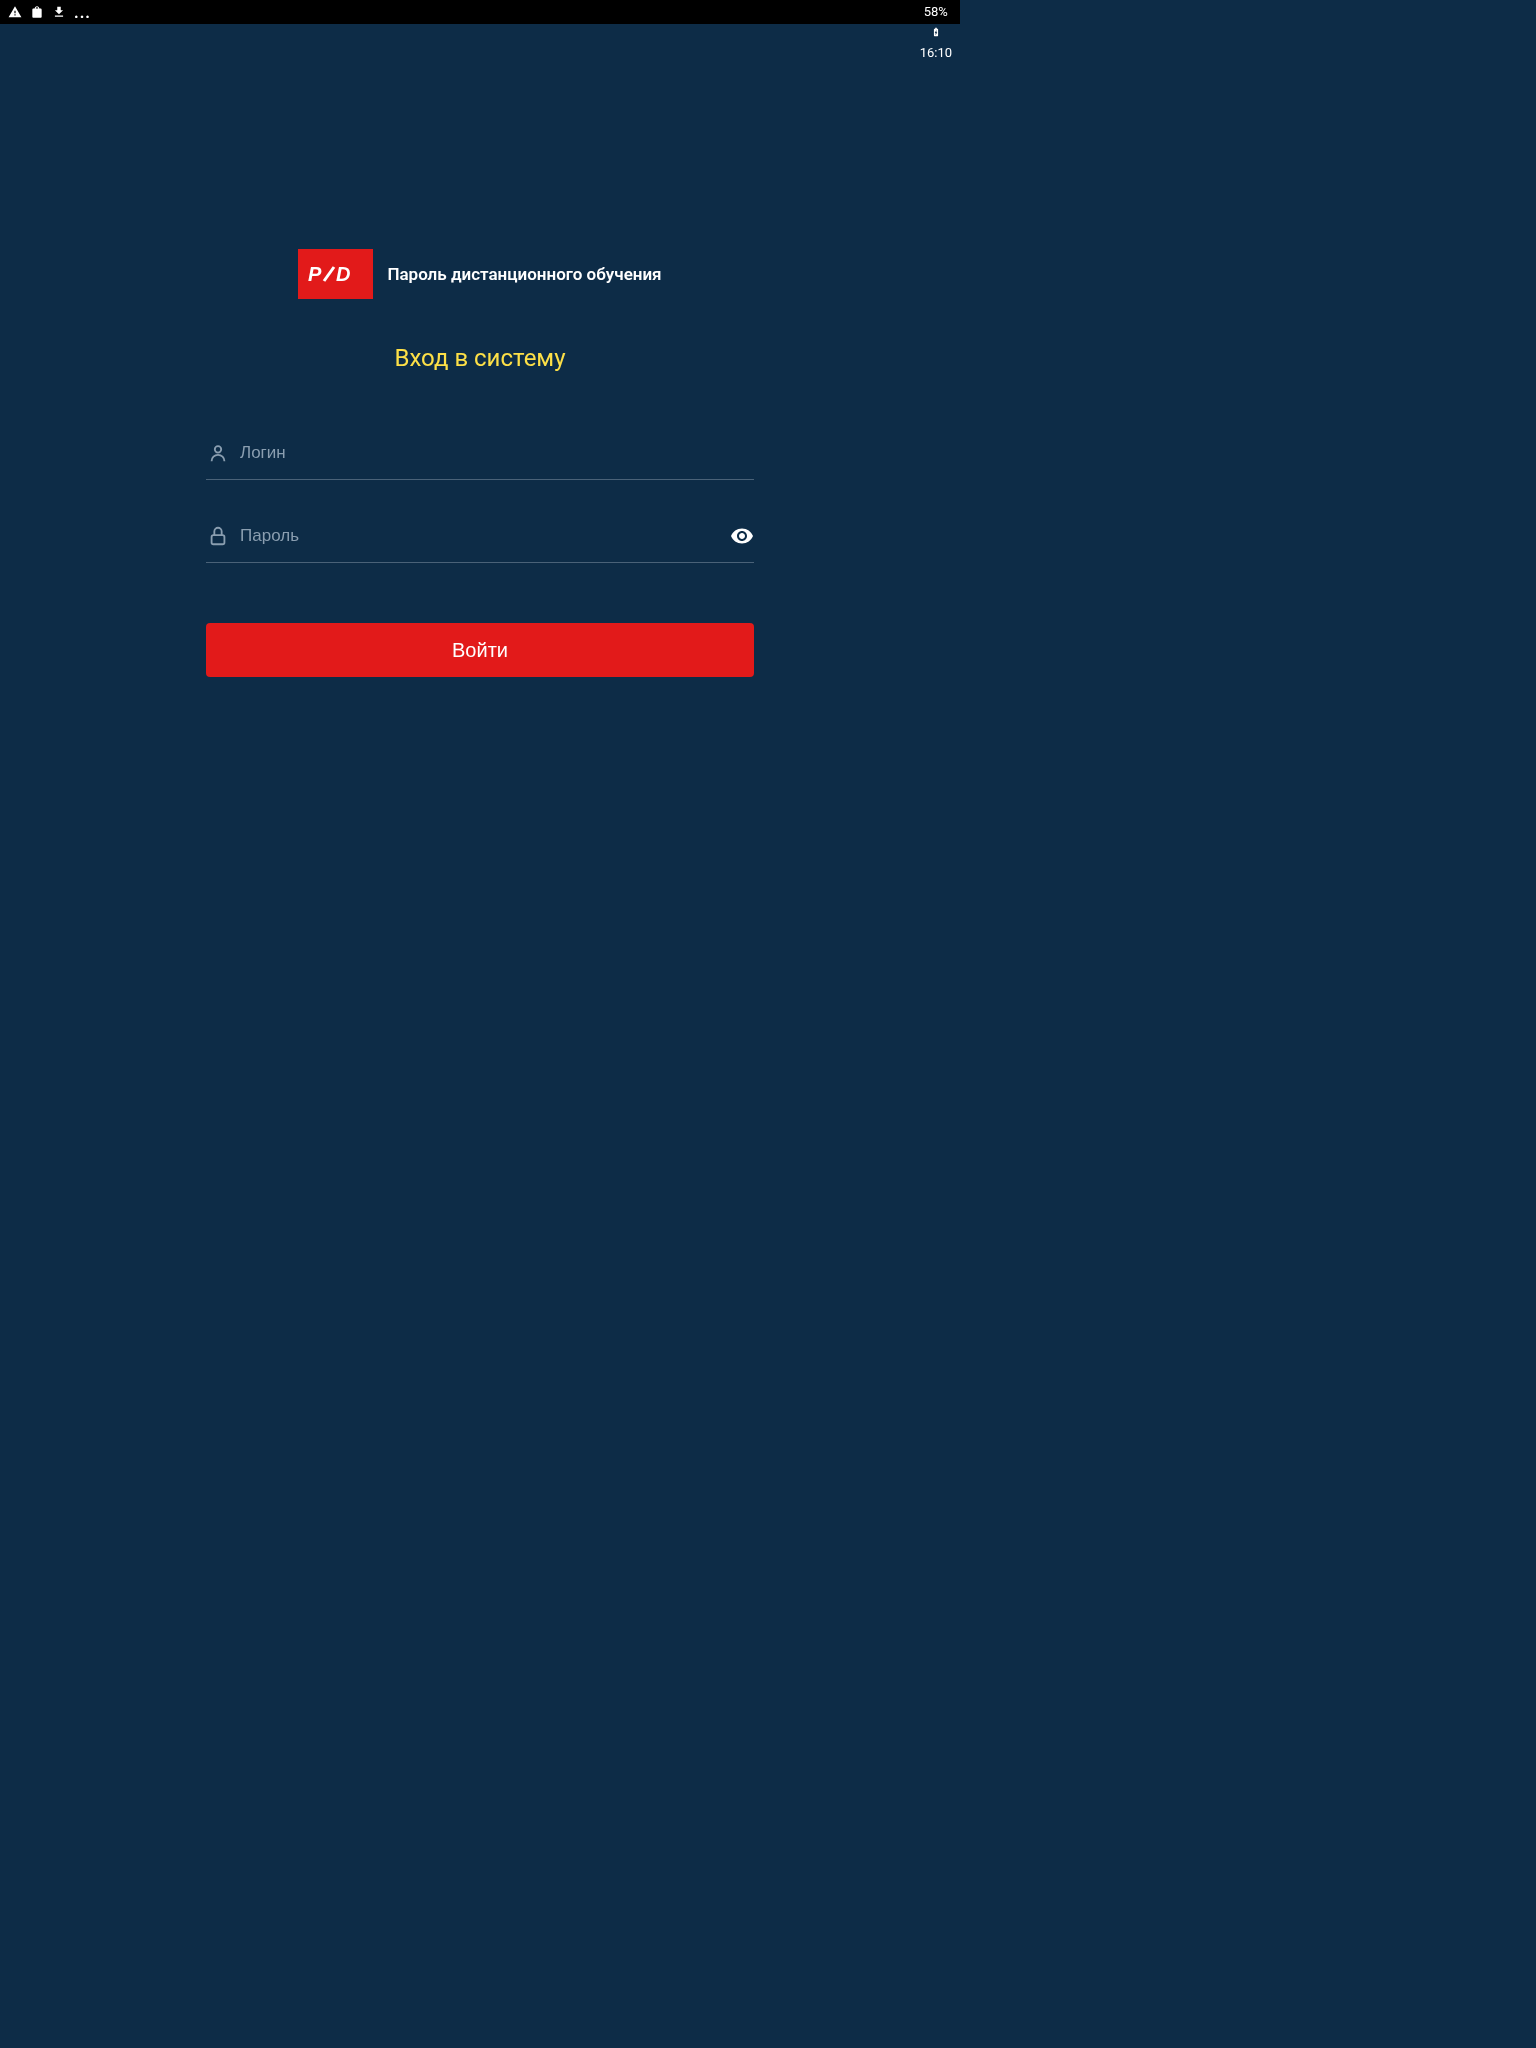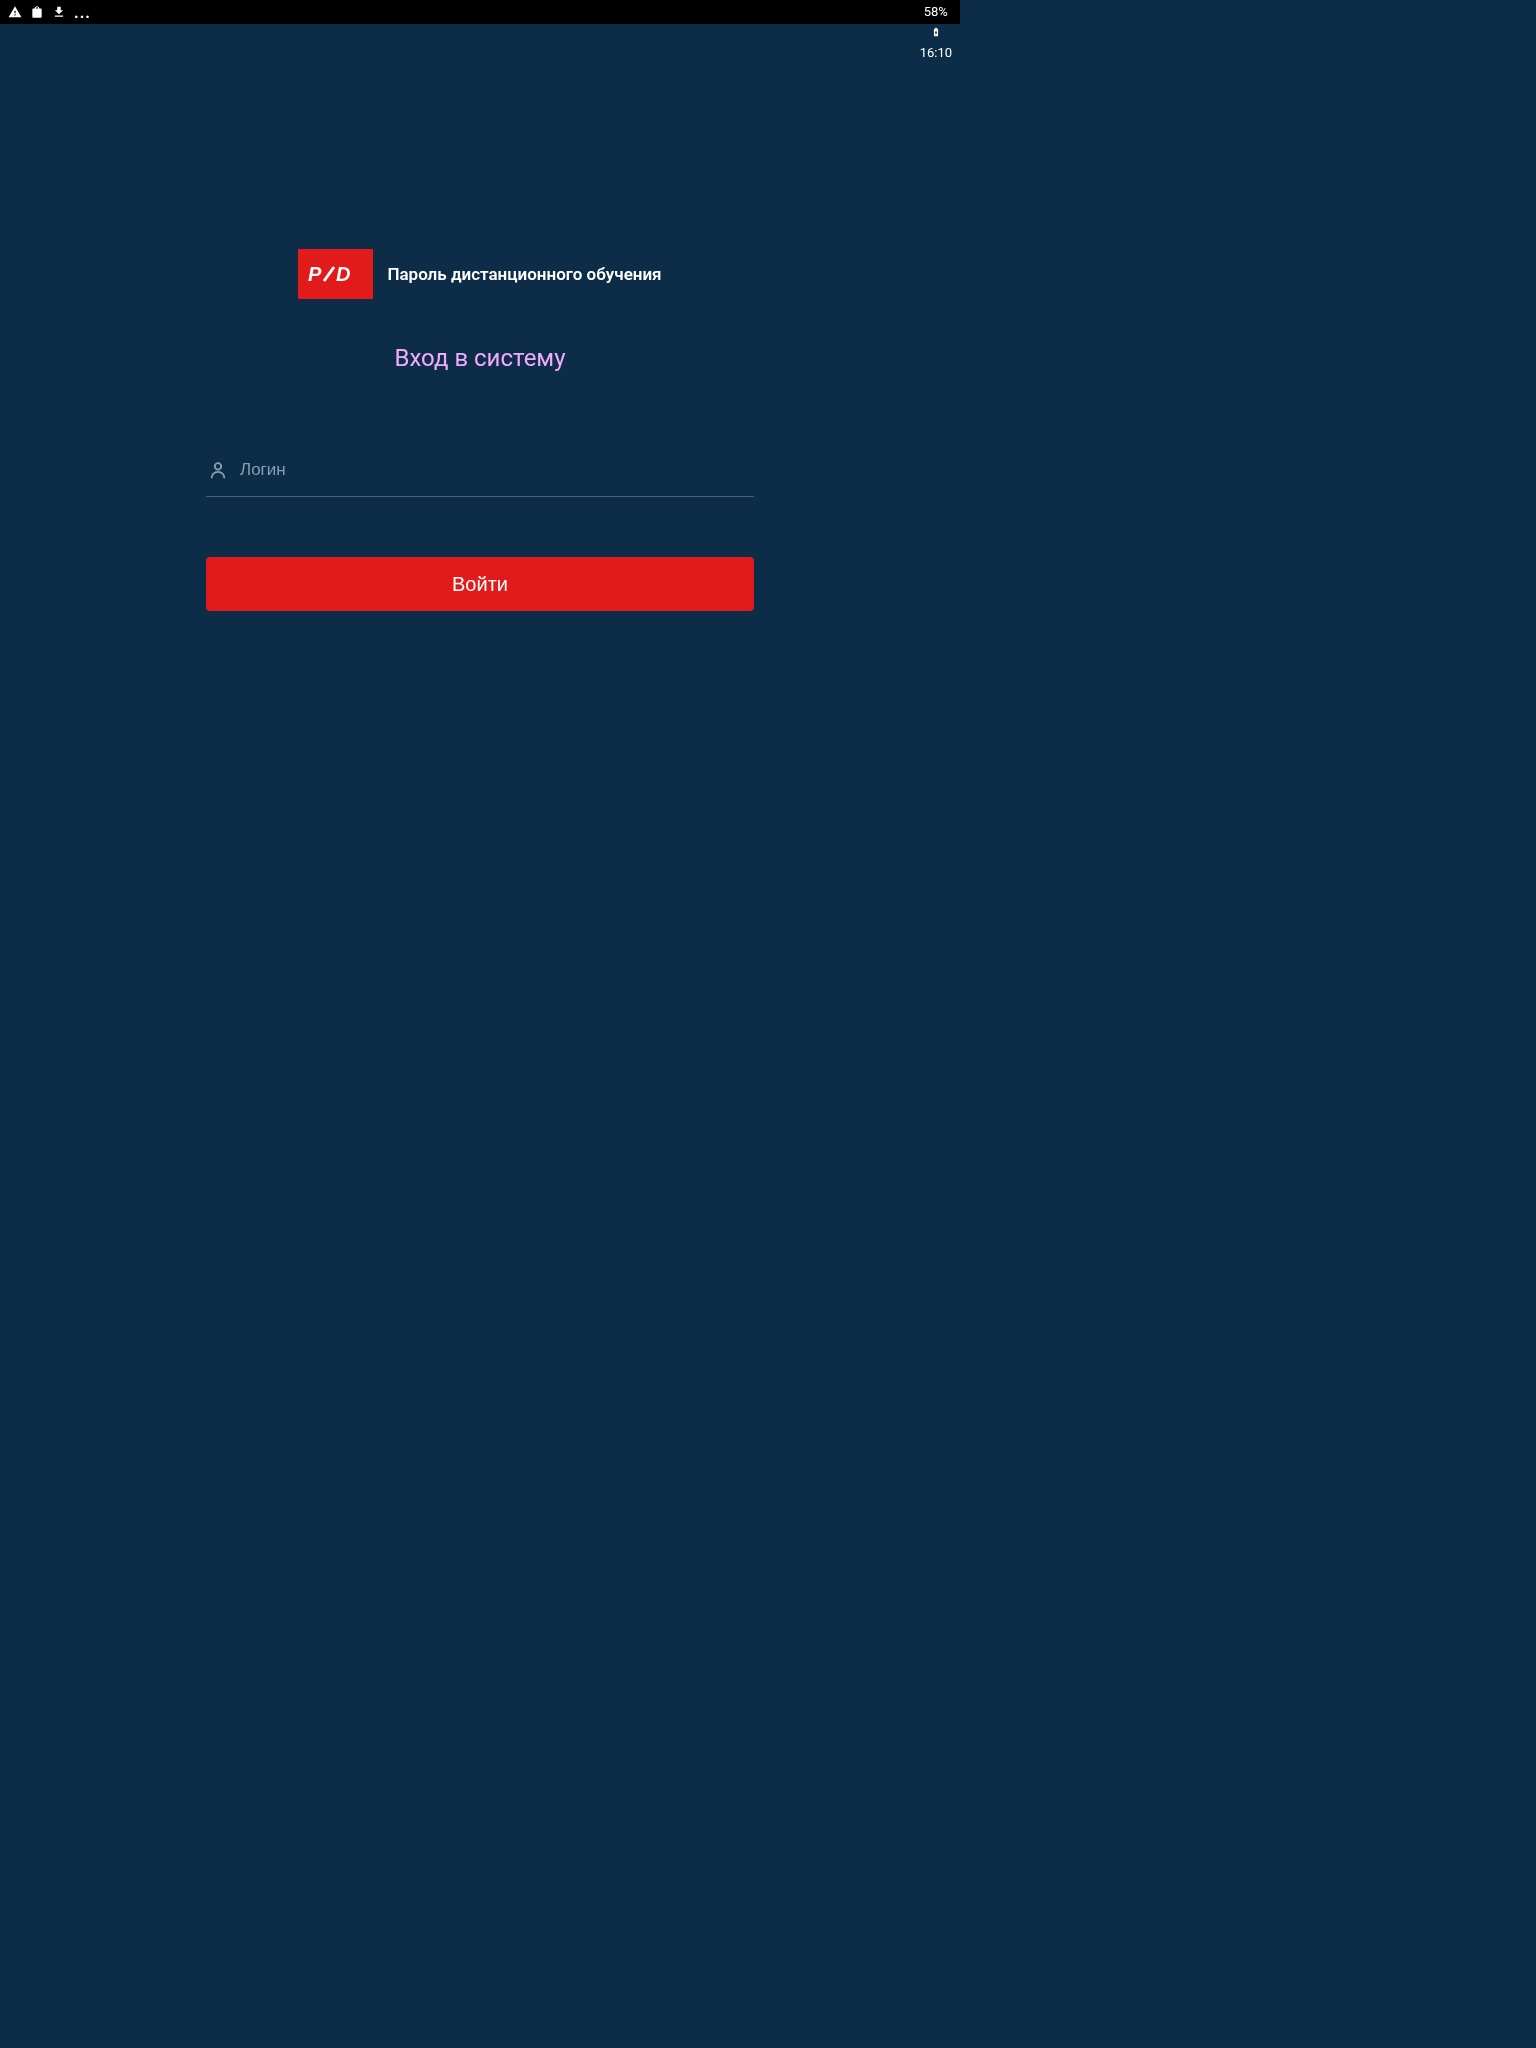--- a/index.html
+++ b/index.html
@@ -76,22 +76,22 @@
       font-size: 17px;
       font-weight: 600;
       line-height: 1.3;
       color: #ffffff;
     }
     
     
     .page-title {
       font-size: 24px;
       font-weight: 400;
-      color: #f0abfc;
-      margin-bottom: 72px;
+      color: #fde047;
+      margin-bottom: 55px;
     }
     
     
     .login-form {
       width: 548px;
     }
     
     .input-group {
       display: flex;
       align-items: center;
@@ -219,18 +219,32 @@
       <span class="input-icon">
         <svg width="22" height="22" viewBox="0 0 24 24" fill="none" stroke="currentColor" stroke-width="2">
           <circle cx="12" cy="8" r="3.5"></circle>
           <path d="M5 21c0-3.87 3.13-7 7-7s7 3.13 7 7"></path>
         </svg>
       </span>
       <input type="text" class="input-field" placeholder="Логин" style="">
     </div>
     
     
+    <div class="input-group">
+      <span class="input-icon">
+        <svg width="22" height="22" viewBox="0 0 24 24" fill="none" stroke="currentColor" stroke-width="2">
+          <rect x="5" y="11" width="14" height="10" rx="2"></rect>
+          <path d="M8 11V7a4 4 0 0 1 8 0v4"></path>
+        </svg>
+      </span>
+      <input type="password" class="input-field" placeholder="Пароль" style="">
+      <span class="eye-icon">
+        <svg width="24" height="24" viewBox="0 0 24 24" fill="currentColor">
+          <path d="M12 4.5C7 4.5 2.73 7.61 1 12c1.73 4.39 6 7.5 11 7.5s9.27-3.11 11-7.5c-1.73-4.39-6-7.5-11-7.5zM12 17c-2.76 0-5-2.24-5-5s2.24-5 5-5 5 2.24 5 5-2.24 5-5 5zm0-8c-1.66 0-3 1.34-3 3s1.34 3 3 3 3-1.34 3-3-1.34-3-3-3z"></path>
+        </svg>
+      </span>
+    </div>
     
     
     <button type="button" class="submit-button">Войти</button>
     
   </form>
 </div>
 
 </body></html>

